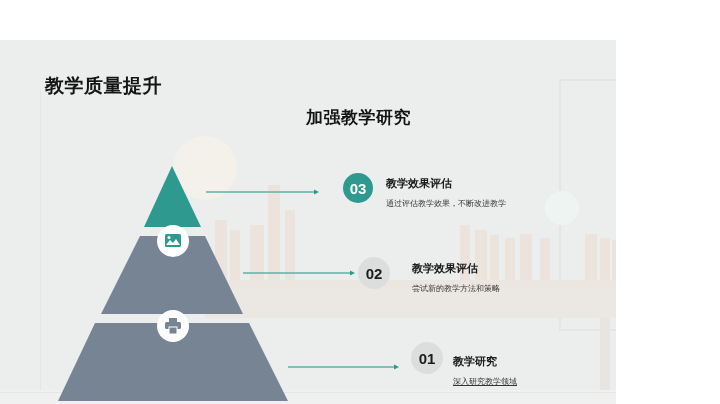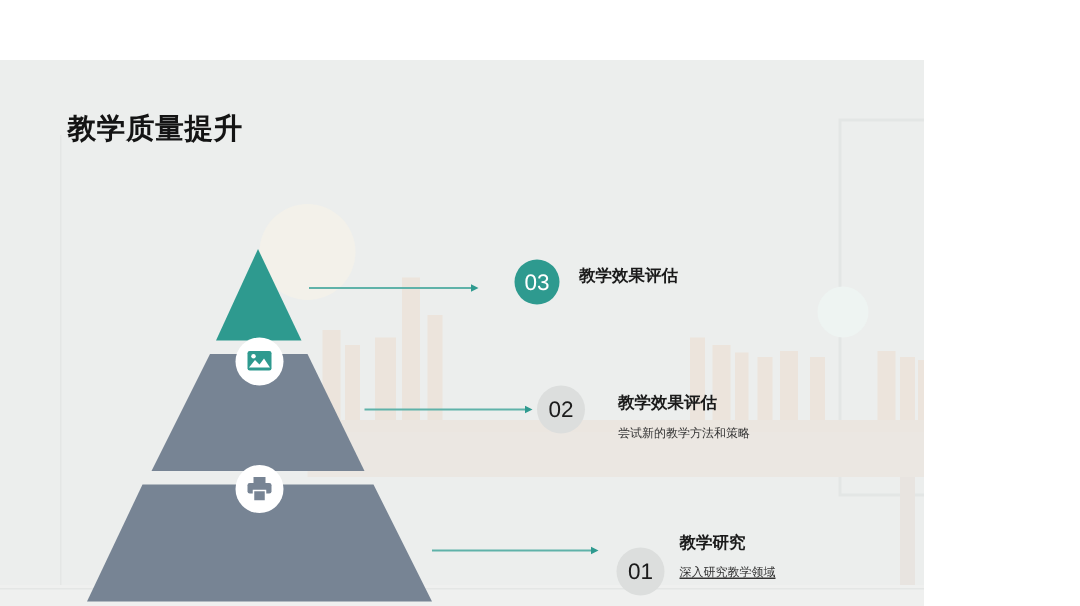--- a/index.html
+++ b/index.html
@@ -4,21 +4,21 @@
 <style>
   html, body { margin:0; padding:0; }
   body { width:720px; height:404px; overflow:hidden; font-family:"DejaVu Sans", sans-serif; }
   .slide { position:relative; width:616px; height:404px; overflow:hidden;
     background: linear-gradient(180deg, #eef0ef 0%, #eceeed 55%, #e9ebea 78%, #f0f1f0 100%); margin-top: 40px; }
   .bg { position:absolute; inset:0; pointer-events:none; }
   .title { position:absolute; left:45px; top:33px; font-size:19px; font-weight:bold; color:#141414; letter-spacing:0.5px; }
   .subtitle { position:absolute; left:306px; top:66px; font-size:17px; font-weight:bold; color:#141414; letter-spacing:0.5px; }
   .diagram { position:absolute; left:0; top:0; }
   .num { position:absolute; border-radius:50%; display:flex; align-items:center; justify-content:center;
-    font-family:"Liberation Sans", sans-serif; font-weight:normal; font-size:15px; }
+    font-family:"Liberation Sans", sans-serif; font-weight:bold; font-size:15px; }
   .num.active { background:#2e9a8f; color:#ffffff; }
   .num.idle { background:#dcdedd; color:#1b1b1b; }
   .item-title { position:absolute; font-size:11px; font-weight:bold; color:#1a1a1a; }
   .item-desc { position:absolute; font-size:8px; color:#333; }
 </style>
 </head>
 <body>
 
 <div class="slide">
 
@@ -52,20 +52,21 @@
 
     <rect x="200" y="240" width="455" height="8" fill="#ebe6e0"></rect>
     <rect x="205" y="248" width="445" height="30" fill="#ebe7e2"></rect>
     <rect x="600" y="278" width="10" height="80" fill="#e8e4e0"></rect>
 
     <rect x="0" y="350" width="720" height="54" fill="#eff0ef"></rect>
     <rect x="0" y="352" width="720" height="1" fill="#e4e6e5"></rect>
   </svg>
 
   <div class="title">教学质量提升</div>
+  <div class="subtitle">加强教学研究</div>
 
   <svg class="diagram" width="720" height="404" viewBox="0 0 720 404">
     <polygon points="172,126 201,187 144,187" fill="#2e9a8f"></polygon>
     <polygon points="140,196 205,196 243,274 101,274" fill="#778494"></polygon>
     <polygon points="95,283 249,283 288,361 58,361" fill="#778494"></polygon>
 
     <g>
       <circle cx="173" cy="201" r="16" fill="#ffffff"></circle>
       <rect x="165" y="194" width="16" height="13" rx="1.5" fill="#2e9a8f"></rect>
       <circle cx="169" cy="197.5" r="1.5" fill="#ffffff"></circle>
@@ -88,22 +89,23 @@
       <polygon points="350,230.5 355,233 350,235.5" fill="#2e9a8f"></polygon>
     </g>
     <g>
       <line x1="288" y1="327" x2="394" y2="327" stroke="#5fb2a9" stroke-width="1.3"></line>
       <polygon points="394,324.5 399,327 394,329.5" fill="#2e9a8f"></polygon>
     </g>
   </svg>
 
   <div class="num active" style="left:343px; top:133px; width:30px; height:30px;">03</div>
   <div class="item-title" style="left:386px; top:136px;">教学效果评估</div>
+  <div class="item-desc" style="left:386px; top:158px;">通过评估教学效果，不断改进教学</div>
 
   <div class="num idle" style="left:358px; top:217px; width:32px; height:32px;">02</div>
   <div class="item-title" style="left:412px; top:221px;">教学效果评估</div>
   <div class="item-desc" style="left:412px; top:243px;">尝试新的教学方法和策略</div>
 
-  <div class="num idle" style="left:411px; top:325px; width:32px; height:32px;">01</div>
+  <div class="num idle" style="left:411px; top:302px; width:32px; height:32px;">01</div>
   <div class="item-title" style="left:453px; top:314px;text-align:right;">教学研究</div>
   <div class="item-desc" style="left:453px; top:336px;text-decoration:underline;">深入研究教学领域</div>
 
 </div>
 
 </body></html>

